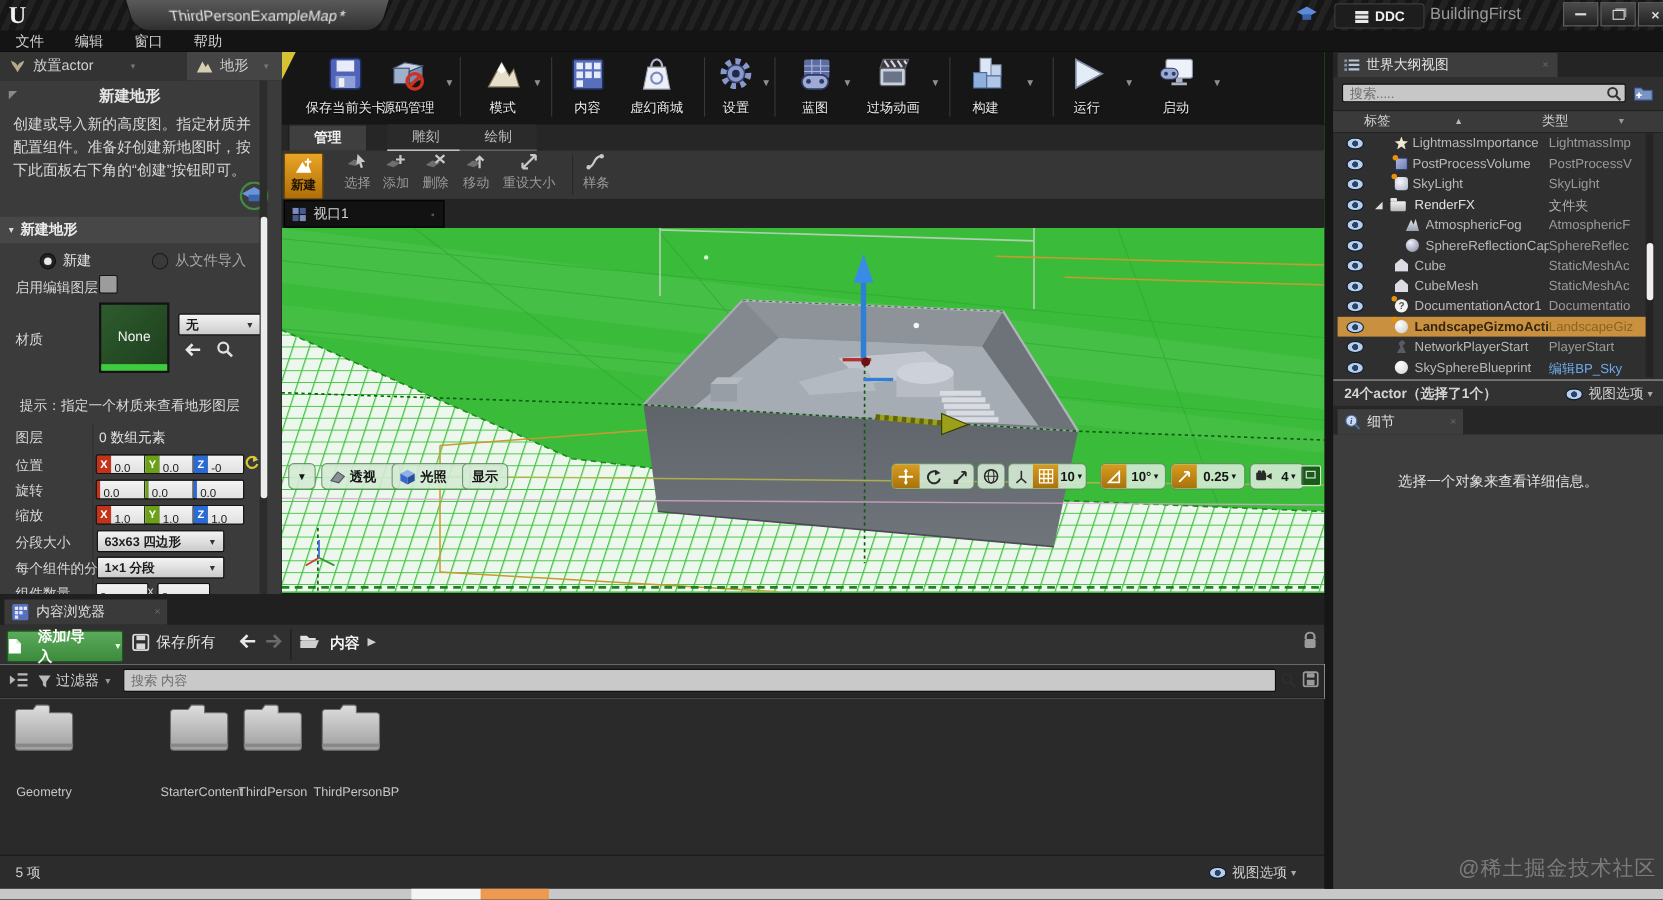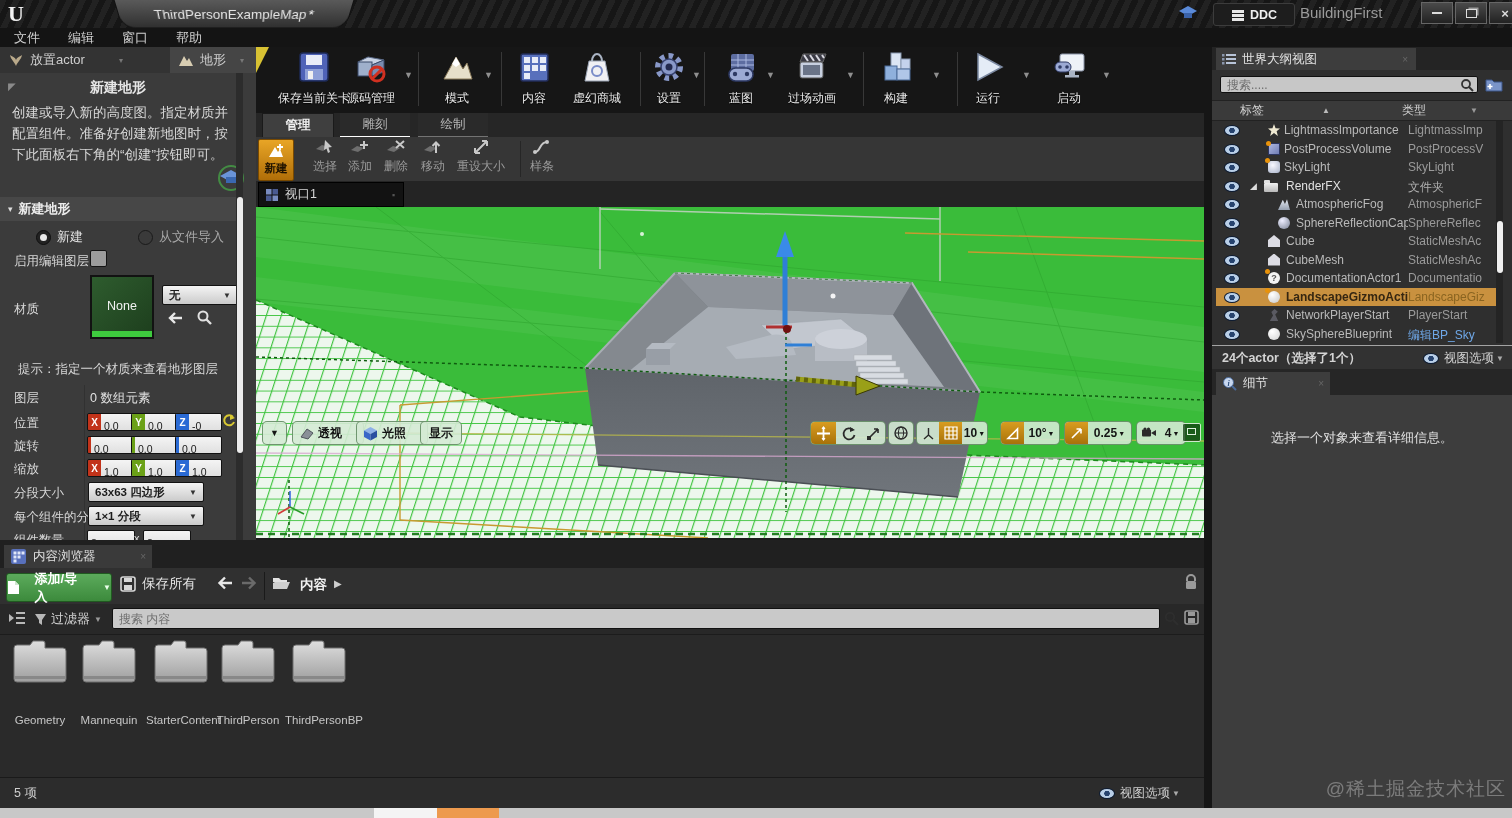--- a/index.html
+++ b/index.html
@@ -383,21 +383,21 @@
         <circle cx="17" cy="19" r="1.8" fill="#2e3a64"></circle>
       </svg>
     <div class="tlabel">启动</div>
   </div>
   <span class="tdd" style="left:1102px;top:70px">▼</span>
 
   <div class="abs" style="left:256px;top:113px;width:948px;height:24px;background:#262626"></div>
   <div class="lstab" style="left:262px;background:#3f3f3f;color:#f0f0f0;font-weight:bold;border:1px solid #1a1a1a;border-bottom:none">
       <span>管理</span>
     </div>
-  <div class="lstab" style="left:340px;background:#2a2a2a;color:#bdbdbd;border-bottom:5px solid #ffffff">
+  <div class="lstab" style="left:352px;background:#2a2a2a;color:#bdbdbd;border-bottom:5px solid #ffffff">
       <span>雕刻</span>
     </div>
   <div class="lstab" style="left:418px;background:#2a2a2a;color:#bdbdbd;border-bottom:2px solid #737373">
       <span>绘制</span>
     </div>
   <div class="abs" style="left:256px;top:137px;width:948px;height:44px;background:#363636;border-bottom:1px solid #191919"></div>
   <div class="abs" style="left:258px;top:139px;width:34px;height:40px;background:linear-gradient(#e8a526,#b06e08);border:1px solid #7a4a00;border-radius:2px;text-align:center">
     <svg width="18" height="17" style="margin-top:2px">
         <path d="M2 15 L8 5 L11 10 L13 7 L16 15Z" fill="#fff"></path>
         <path d="M13 2 v6 M10 5 h6" stroke="#fff" stroke-width="1.8"></path>
@@ -892,26 +892,20 @@
             <rect x="2" y="36" width="52" height="3" fill="#888"></rect>
           </symbol>
     </defs>
       </svg>
     <div class="foldertile" style="left:8px;top:100px">
       <svg width="56" height="44">
           <use href="#bigfolder"></use>
         </svg>
       <div style="margin-top:28px">Geometry</div>
     </div>
-    <div class="foldertile" style="left:77px;top:100px">
-      <svg width="56" height="44">
-          <use href="#bigfolder"></use>
-        </svg>
-      <div style="margin-top:28px">Mannequin</div>
-    </div>
     <div class="foldertile" style="left:146px;top:100px;width:70px">
       <svg width="56" height="44">
           <use href="#bigfolder"></use>
         </svg>
       <div style="margin-top:28px">StarterContent</div>
     </div>
     <div class="foldertile" style="left:216px;top:100px">
       <svg width="56" height="44">
           <use href="#bigfolder"></use>
         </svg>

